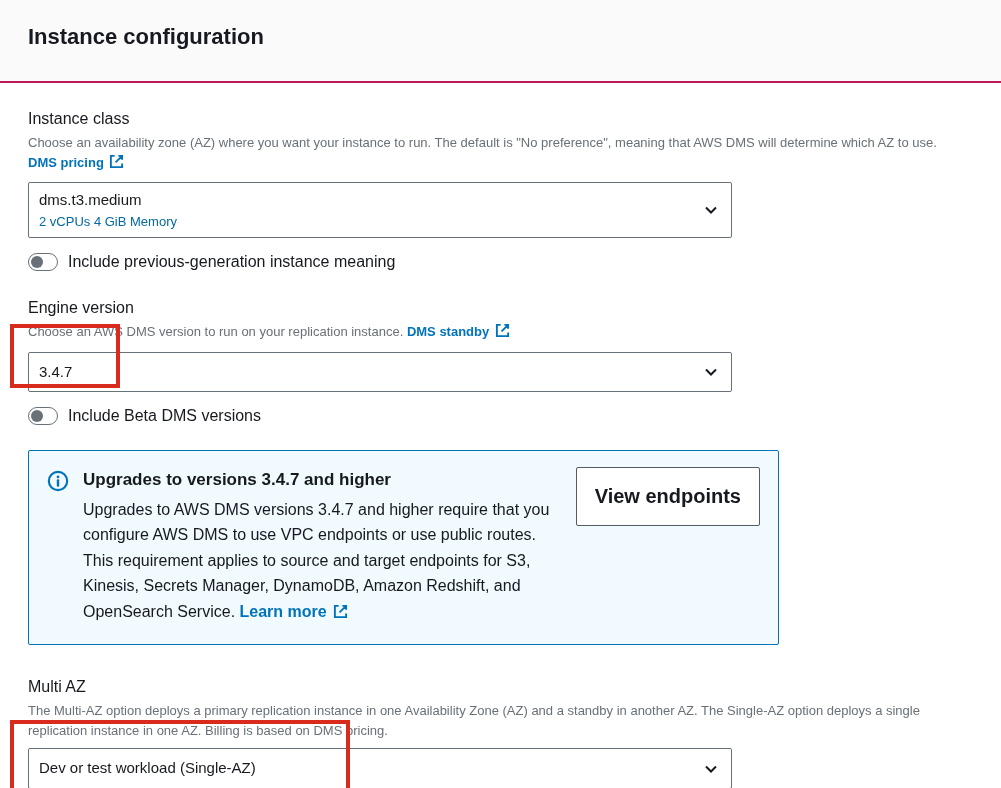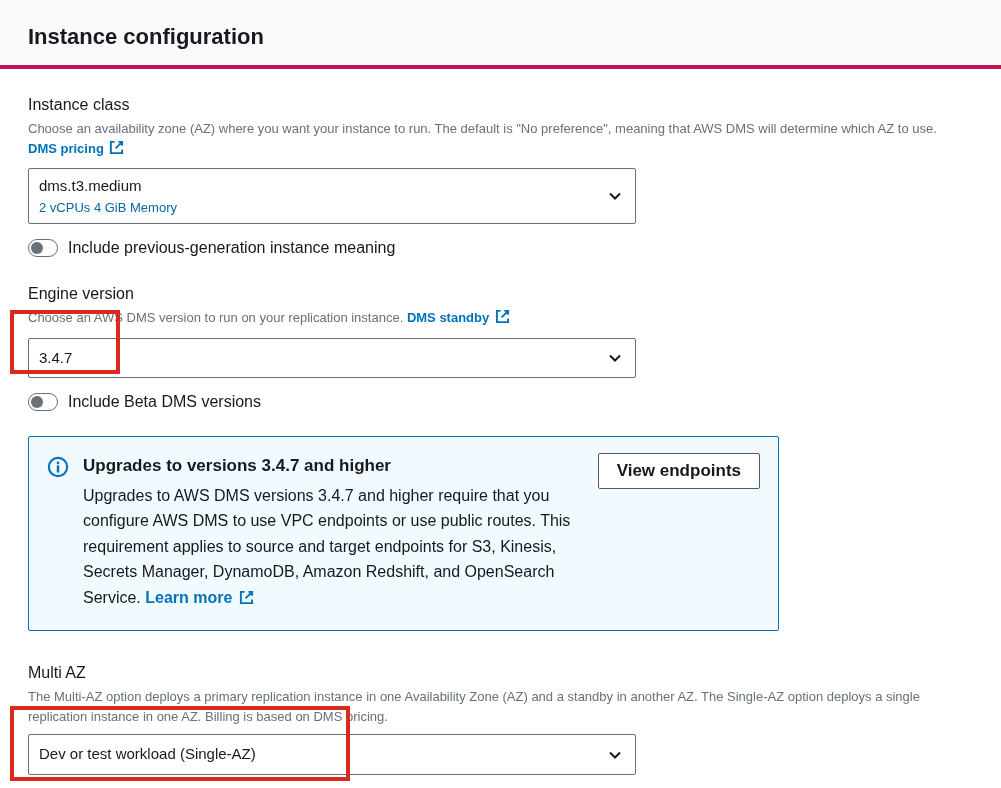--- a/index.html
+++ b/index.html
@@ -7,22 +7,22 @@
     font-family: "Amazon Ember", "Helvetica Neue", Arial, sans-serif;
     background: #ffffff;
     color: #16191f;
     width: 1001px;
     font-size: 14px;
     line-height: 1.5;
   }
 
   .header {
     background: #fafafa;
-    border-bottom: 4px solid #be185d;
-    padding: 20px 28px 12px;
+    border-bottom: 2px solid #be185d;
+    padding: 20px 28px 28px;
   }
   .header h1 {
     font-size: 22px;
     font-weight: 700;
     color: #16191f;
   }
 
   .content {
     padding: 24px 28px;
   }
@@ -47,21 +47,21 @@
     text-decoration: none;
     font-weight: 600;
   }
   .ext-icon {
     display: inline-block;
     vertical-align: -2px;
     margin-left: 2px;
   }
 
   .select {
-    width: 608px;
+    width: 704px;
     border: 1px solid #687078;
     border-radius: 2px;
     background: #fff;
     position: relative;
     cursor: pointer;
   }
   .select .select-body {
     padding: 6px 36px 6px 10px;
   }
   .select .primary {
@@ -141,22 +141,22 @@
   .alert-text {
     font-size: 16px;
     color: #16191f;
     max-width: 640px;
     line-height: 1.6;
   }
   .alert-button {
     border: 1px solid #545b64;
     background: #fff;
     border-radius: 2px;
-    padding: 7px 18px;
-    font-size: 17px;
+    padding: 17px 18px;
+    font-size: 20px;
     font-weight: 700;
     color: #16191f;
     cursor: pointer;
     flex: none;
   }
 
   
   .redbox {
     position: absolute;
     border: 4px solid #d82b1d;

